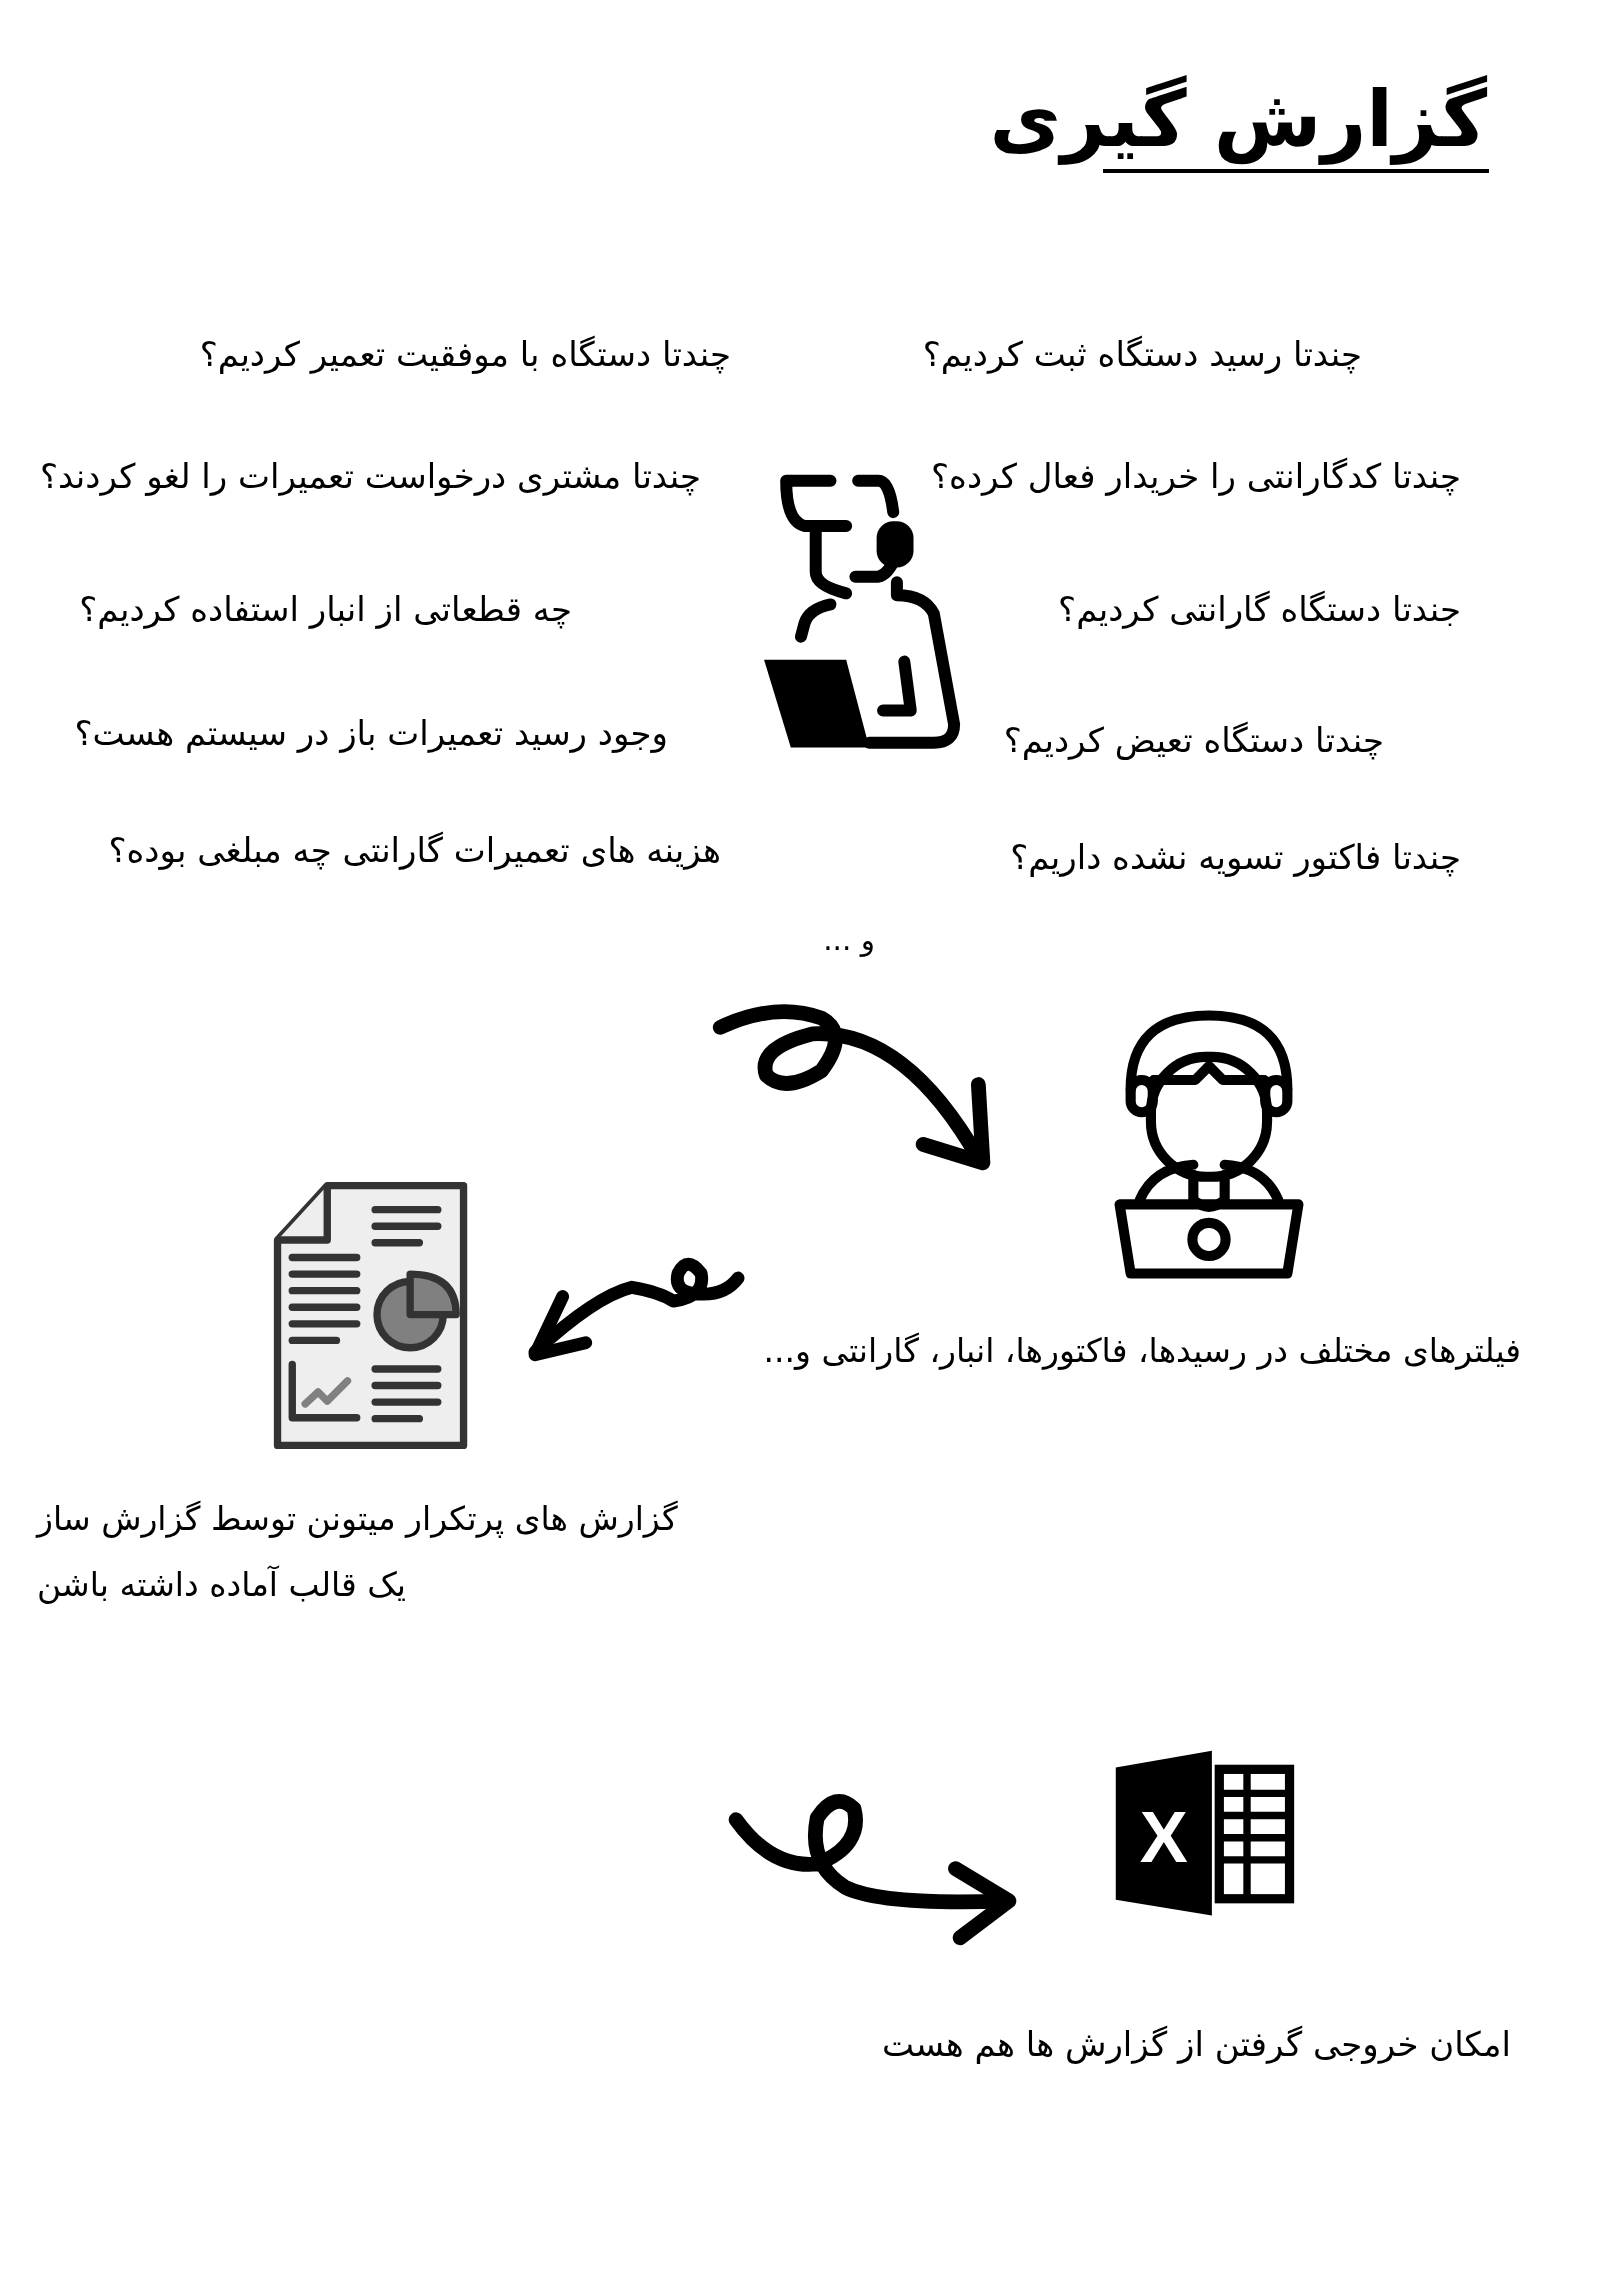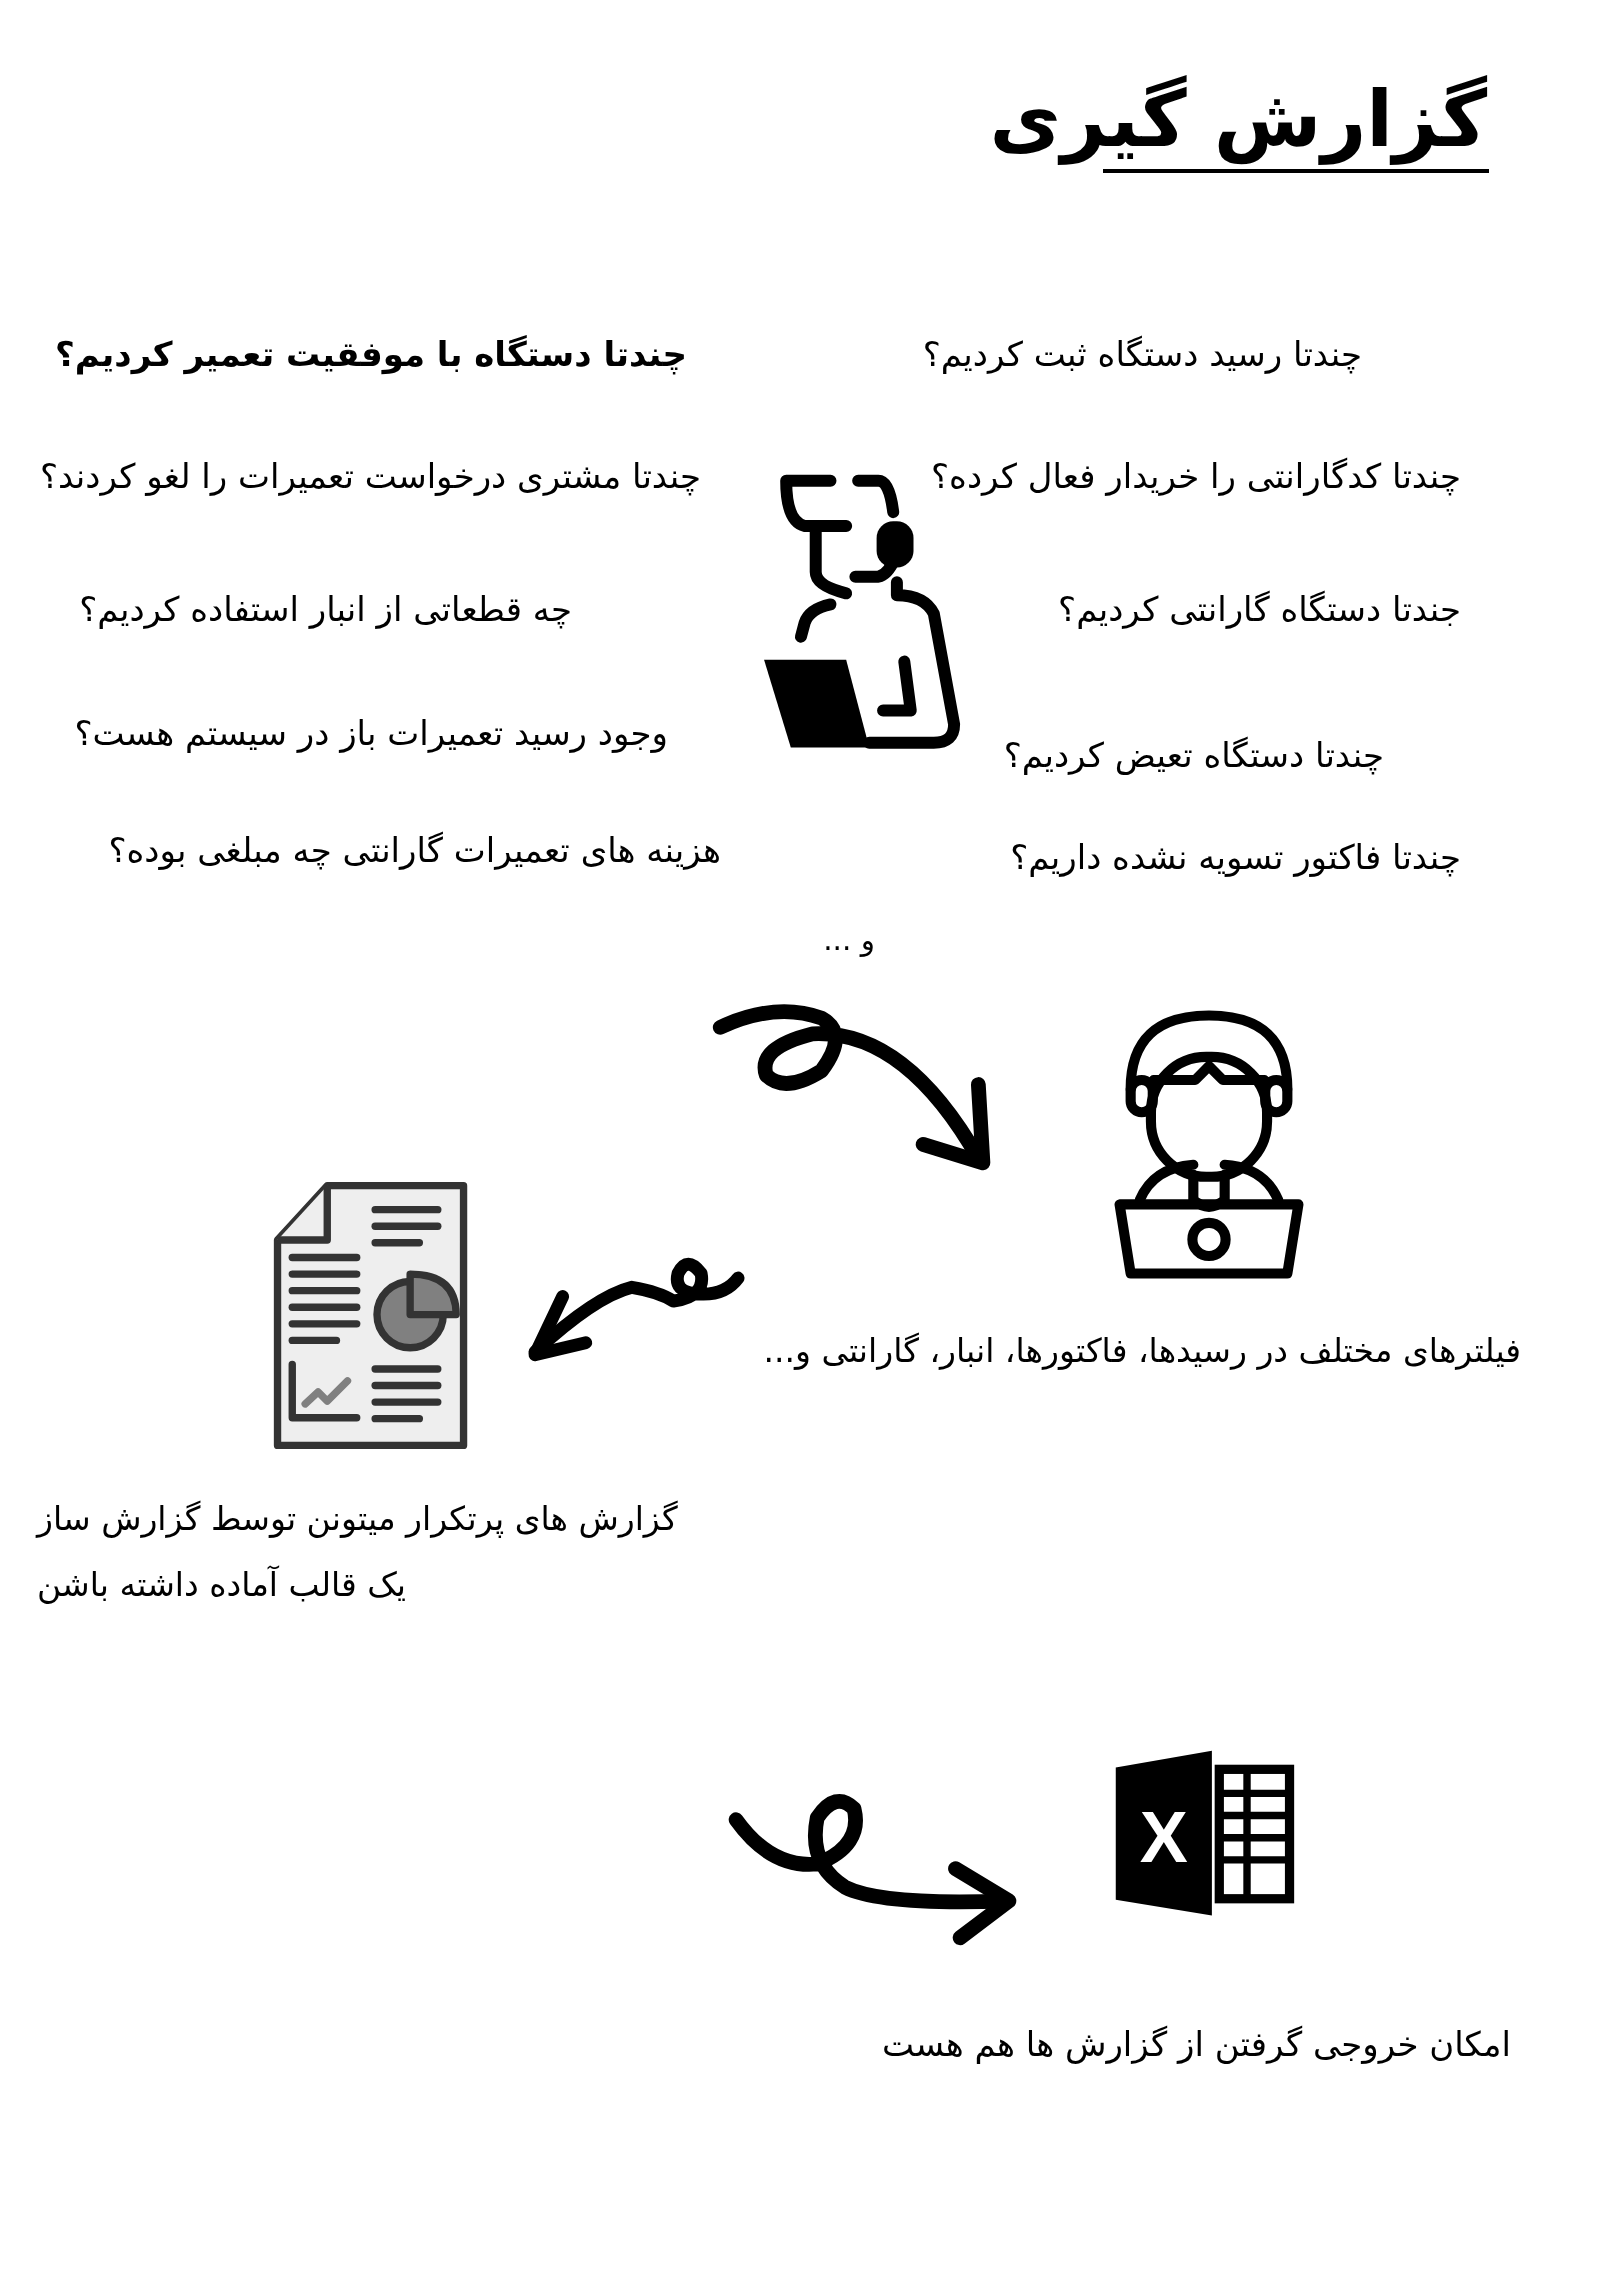--- a/index.html
+++ b/index.html
@@ -15,24 +15,24 @@
   </style>
 </head>
 <body>
 
 <div class="abs rtl title">گزارش گیری</div>
 <div class="abs title-underline"></div>
 
 <div class="abs rtl q" style="right:251px; top:328px;">چندتا رسید دستگاه ثبت کردیم؟</div>
 <div class="abs rtl q" style="right:152px; top:450px;">چندتا کدگارانتی را خریدار فعال کرده؟</div>
 <div class="abs rtl q" style="right:152px; top:583px;">جندتا دستگاه گارانتی کردیم؟</div>
-<div class="abs rtl q" style="right:229px; top:729px;">چندتا دستگاه تعیض کردیم؟</div>
+<div class="abs rtl q" style="right:229px; top:714px;">چندتا دستگاه تعیض کردیم؟</div>
 <div class="abs rtl q" style="right:152px; top:831px;">چندتا فاکتور تسویه نشده داریم؟</div>
 
-<div class="abs rtl q" style="right:926px; top:328px;font-weight:bold;">چندتا دستگاه با موفقیت تعمیر کردیم؟</div>
+<div class="abs rtl q" style="right:882px; top:328px;">چندتا دستگاه با موفقیت تعمیر کردیم؟</div>
 <div class="abs rtl q" style="right:912px; top:450px;">چندتا مشتری درخواست تعمیرات را لغو کردند؟</div>
 <div class="abs rtl q" style="right:1041px; top:583px;">چه قطعاتی از انبار استفاده کردیم؟</div>
 <div class="abs rtl q" style="right:945px; top:707px;">وجود رسید تعمیرات باز در سیستم هست؟</div>
 <div class="abs rtl q" style="right:892px; top:824px;">هزینه های تعمیرات گارانتی چه مبلغی بوده؟</div>
 
 <div class="abs rtl" style="right:738px; top:923px; font-size:29.5px;">و ...</div>
 
 <div class="abs" style="left:749px; top:466px; width:222px; height:286px;">
   <svg width="222" height="286" viewBox="0 0 240 310">
     <g fill="none" stroke="#000" stroke-width="13" stroke-linecap="round" stroke-linejoin="round">

